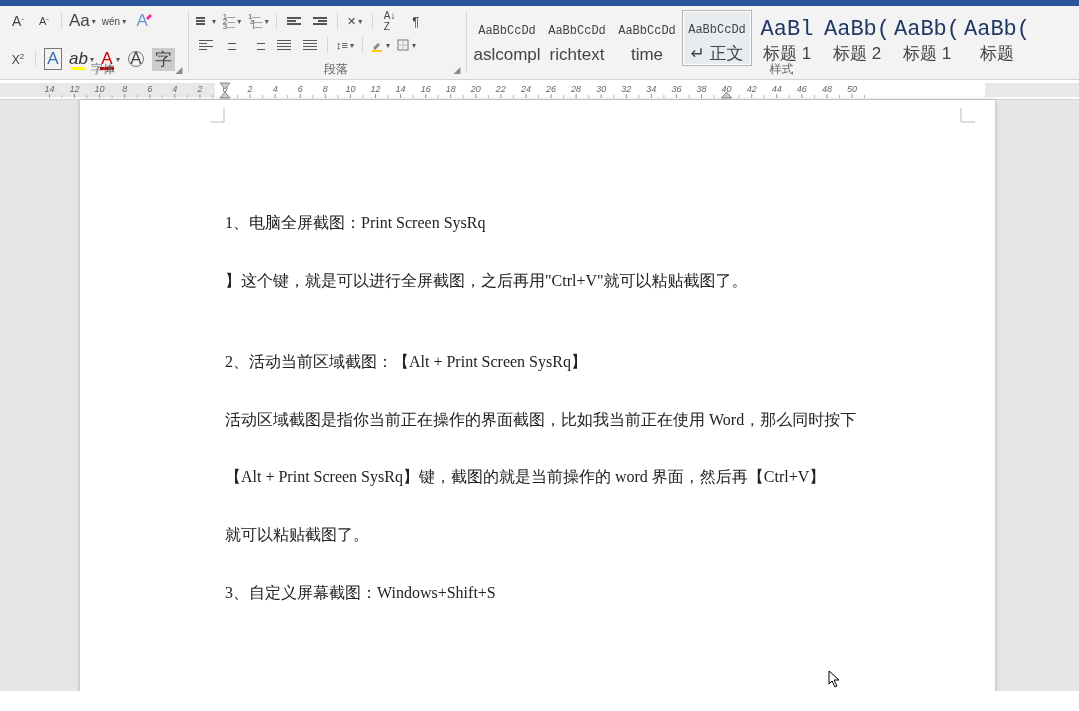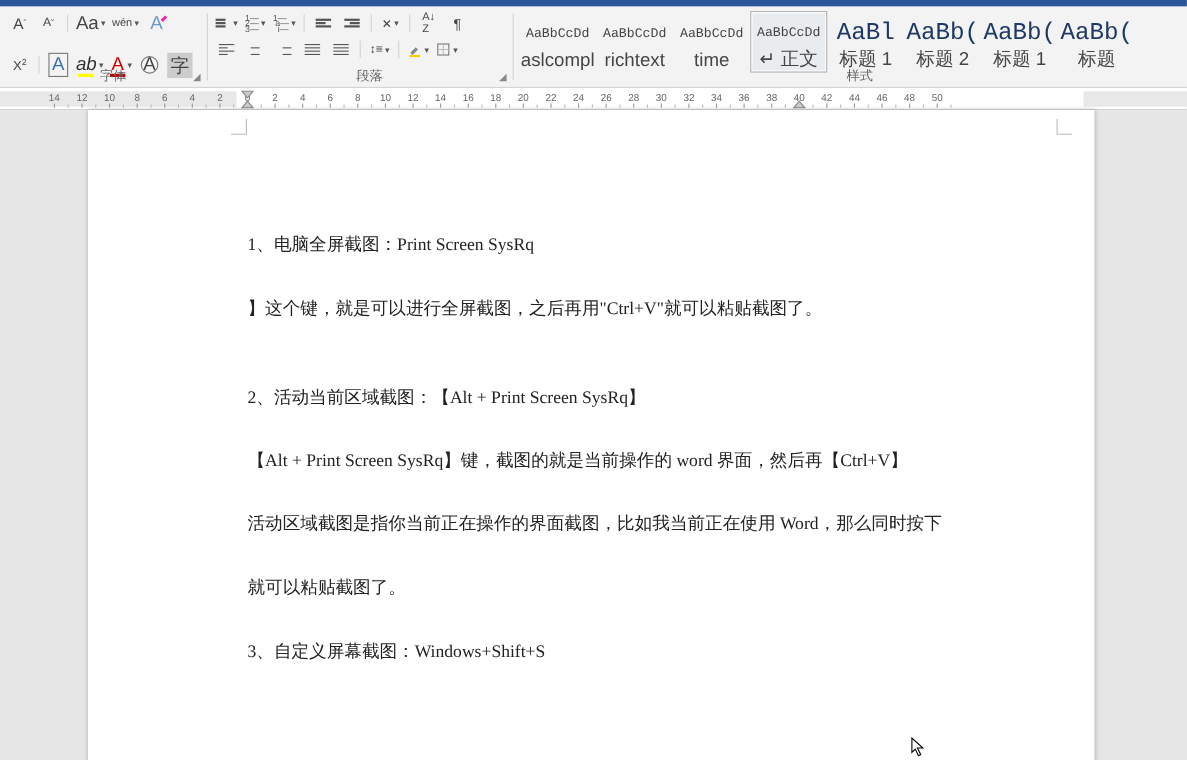--- a/index.html
+++ b/index.html
@@ -18,21 +18,21 @@
   .ic{font-family:"Segoe UI",sans-serif; font-size:17px;}
   .sup{font-size:12px;}
   .colorbar{display:inline-block; width:14px; height:3px; margin-top:-2px;}
   
   .stylegallery{display:flex; height:60px; gap:0;}
   .stylecard{width:70px; height:56px; border:1px solid transparent; display:flex; flex-direction:column; align-items:center; justify-content:flex-start; padding-top:6px; cursor:pointer;}
   .stylecard.selected{border:1px solid #b5b5b5; background:#e8ecef; box-shadow:inset 0 0 0 1px #fff;}
   .stylecard .samp{font-family:Liberation Mono, monospace; height:28px; display:flex; align-items:center; color:#333;}
   .stylecard .sname{font-size:17px; color:#444;}
   .big .samp{font-size:22px; color:#1f3864;}
-  .ruler{height:20px; background:#fff; border-bottom:1px solid #d4d4d4; position:relative; overflow:hidden;}
+  .ruler{height:20px; background:#fff; border-bottom:1px solid #d4d4d4; position:relative; overflow:hidden;font-style:italic;}
   .workspace{background:#e6e6e6; height:611px; position:relative; overflow:hidden;}
   .cursor-arrow{position:absolute; font-size:16px; color:#222;}
   .page{position:absolute; left:80px; top:20px; width:915px; height:960px; background:#fff; box-shadow:0 0 4px rgba(0,0,0,.25);}
   .pagecontent{position:absolute; left:145px; top:110px; right:90px; font-size:16px; color:#222; line-height:1.6;}
   .pagecontent p{margin-bottom:32px; font-family:Liberation Serif, serif;}
   
   .lines{display:inline-flex; flex-direction:column; gap:1.5px; width:14px;}
   .lines span{height:1.5px; background:#555; display:block;}
   svg{display:block;}
 </style>
@@ -356,22 +356,22 @@
     <svg style="position:absolute;left:130px;top:8px" width="16" height="16">
         <path d="M14 0 L14 14 L0 14" fill="none" stroke="#bbb"></path>
       </svg>
     <svg style="position:absolute;right:20px;top:8px" width="16" height="16">
         <path d="M2 0 L2 14 L16 14" fill="none" stroke="#bbb"></path>
       </svg>
     <div class="pagecontent">
       <p>1、电脑全屏截图：Print Screen SysRq</p>
       <p>】这个键，就是可以进行全屏截图，之后再用"Ctrl+V"就可以粘贴截图了。</p>
       <p style="margin-top:56px">2、活动当前区域截图：【Alt + Print Screen SysRq】</p>
+      <p>活动区域截图是指你当前正在操作的界面截图，比如我当前正在使用 Word，那么同时按下</p>
       <p>【Alt + Print Screen SysRq】键，截图的就是当前操作的 word 界面，然后再【Ctrl+V】</p>
-      <p>活动区域截图是指你当前正在操作的界面截图，比如我当前正在使用 Word，那么同时按下</p>
       <p>就可以粘贴截图了。</p>
       <p style="margin-top:20px">3、自定义屏幕截图：Windows+Shift+S</p>
     </div>
   </div>
   <span class="cursor-arrow" style="left:828px; top:590px;">
     <svg width="14" height="18" viewBox="0 0 14 18">
         <path d="M1 1 L1 14 L4 11 L7 17 L9 16 L6 10 L11 10 Z" fill="#fff" stroke="#000" stroke-width="1"></path>
       </svg>
   </span>
 </div>

